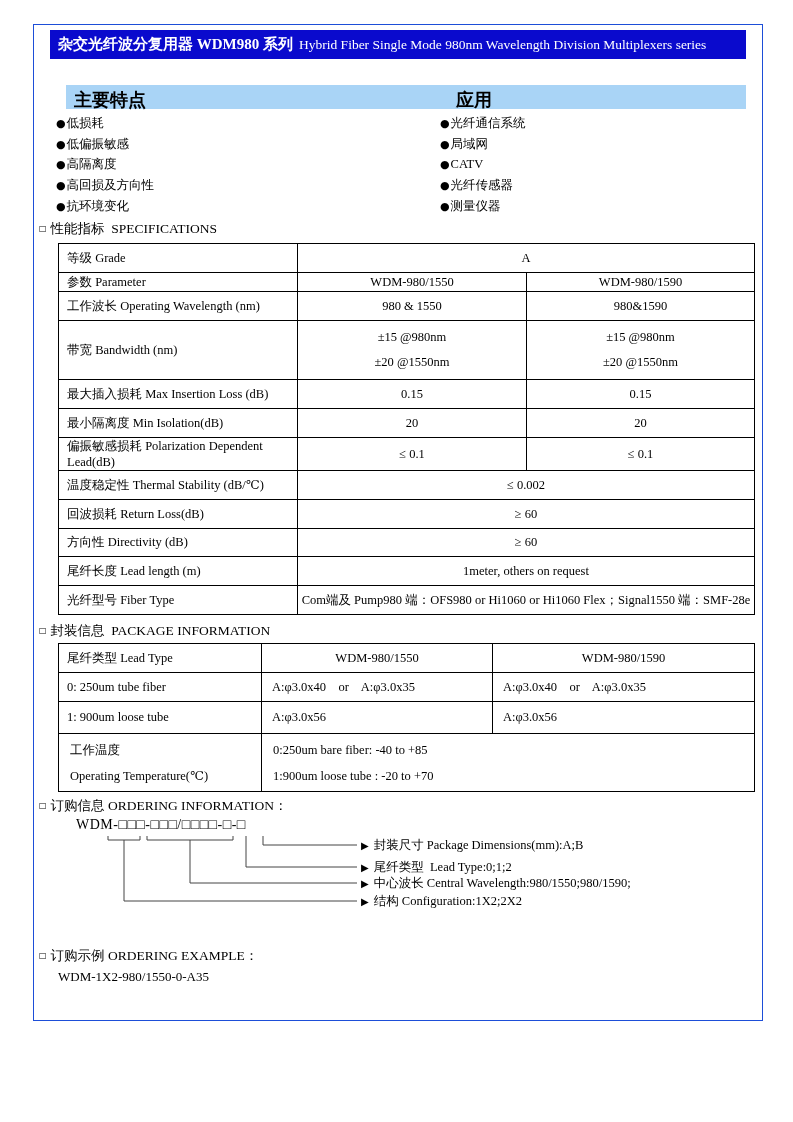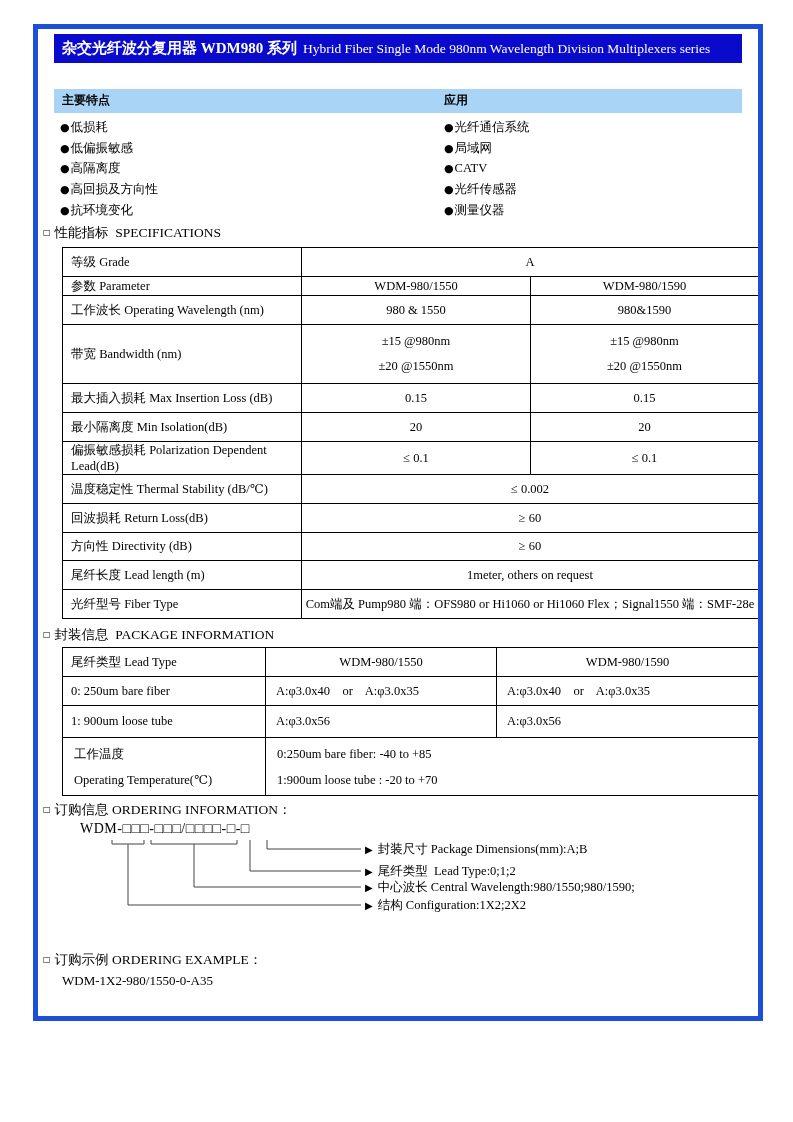--- a/index.html
+++ b/index.html
@@ -2,34 +2,34 @@
 <html style="--title-bar-bg: #0a0acd; --subheader-bg: #a9d4f6;"><head>
 <meta charset="utf-8">
 <style>
   html,body { margin:0; padding:0; }
   body {
     width:793px; height:1122px; position:relative; background:#ffffff;
     font-family:"Liberation Serif","DejaVu Serif",serif; color:#000;
   }
   .frame {
     position:absolute; left:33px; top:24px; width:730px; height:997px;
-    border:5px solid #1d4ed8; box-sizing:border-box; overflow:hidden;
+    border:1px solid #1d4ed8; box-sizing:border-box; overflow:hidden;
   }
   
   .title-bar {
     margin:5px 16px 0 16px; height:29px; background:var(--title-bar-bg,#0a0acd);
     color:#fff; display:flex; align-items:center; padding:0 8px; box-sizing:border-box;
     white-space:nowrap; overflow:hidden;
   }
   .title-zh { font-weight:bold; font-size:15px; margin-right:6px; }
   .title-en { font-size:13.5px; }
   
   .subheader {
-    margin:26px 16px 0 16px; height:24px; background:var(--subheader-bg,#a9d4f6);
-    position:relative; font-weight:bold; font-size:12px;
+    margin:26px 16px 0 32px; height:24px; background:var(--subheader-bg,#a9d4f6);
+    position:relative; font-weight:bold; font-size:18px;
   }
   .subheader-left { position:absolute; left:8px; top:3px; }
   .subheader-right { position:absolute; left:390px; top:3px; }
   
   .lists { margin:4px 16px 0 16px; position:relative; height:104px; font-size:12.5px; }
   .feature-list { position:absolute; left:6px; top:0; }
   .app-list { position:absolute; left:390px; top:0; }
   .li-item { height:20.8px; display:flex; align-items:center; }
   .bullet { font-family:"DejaVu Sans",sans-serif; font-size:11px; margin-right:1px; }
   
@@ -214,21 +214,21 @@
         <col style="width:231px">
         <col style="width:262px">
       </colgroup>
     <tbody>
         <tr style="height:29px">
       <td class="label-cell">尾纤类型  Lead Type</td>
       <td class="val-center">WDM-980/1550</td>
       <td class="val-center">WDM-980/1590</td>
     </tr>
     <tr style="height:29px">
-      <td class="label-cell">0: 250um bare fiber</td>
+      <td class="label-cell">0: 250um tube fiber</td>
       <td class="pkg-val">A:φ3.0x40    or    A:φ3.0x35</td>
       <td class="pkg-val">A:φ3.0x40    or    A:φ3.0x35</td>
     </tr>
     <tr style="height:32px">
       <td class="label-cell">1: 900um loose tube</td>
       <td class="pkg-val">A:φ3.0x56</td>
       <td class="pkg-val">A:φ3.0x56</td>
     </tr>
     <tr style="height:58px">
       <td class="tall-label">

